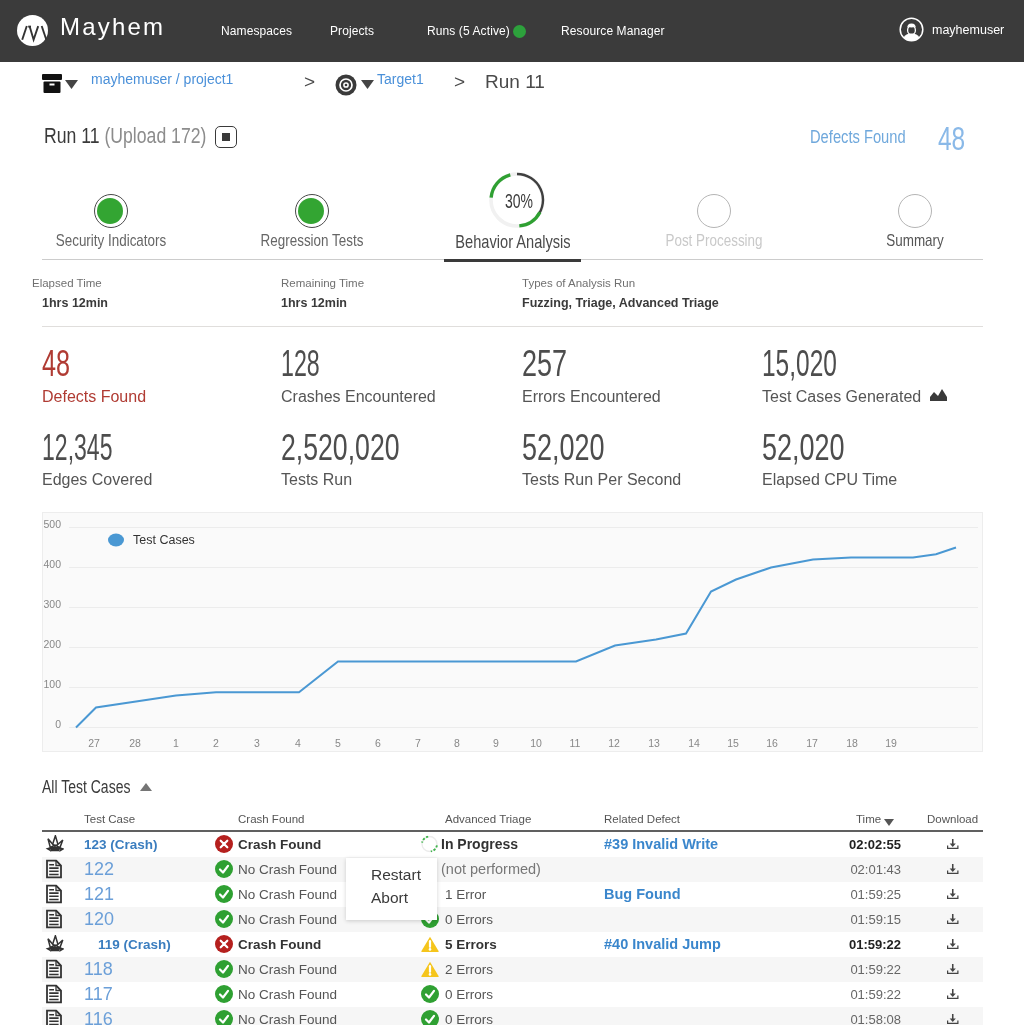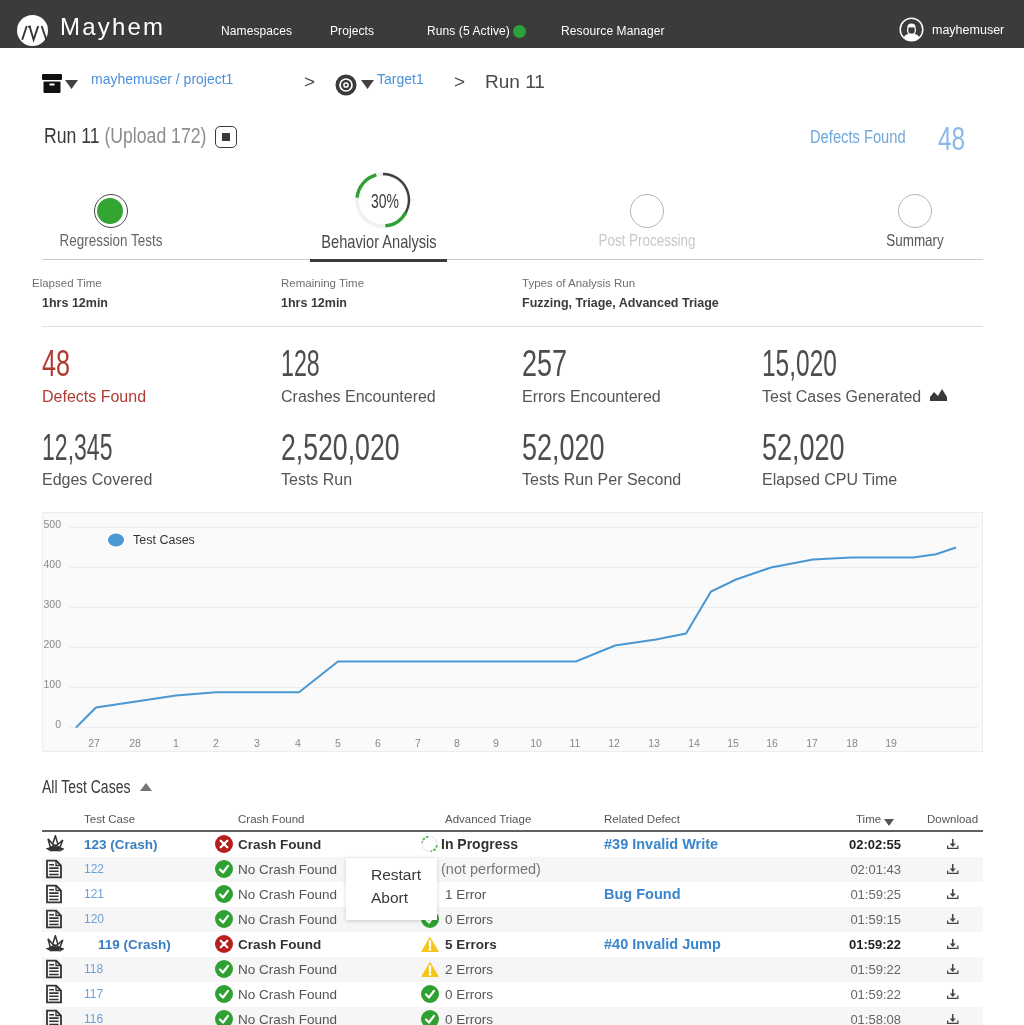--- a/index.html
+++ b/index.html
@@ -1,20 +1,20 @@
 <!DOCTYPE html>
 <html><head>
 <meta charset="utf-8">
 <style>
 * { margin:0; padding:0; box-sizing:border-box; }
 html,body { width:1024px; height:1025px; overflow:hidden; background:#fff;
   font-family:"Liberation Sans", sans-serif; position:relative; }
 .abs { position:absolute; }
 
-.nav { position:absolute; left:0; top:0; width:1024px; height:48px; background:#3b3b3b; color:#fff; }
+.nav { position:absolute; left:0; top:0; width:1024px; height:62px; background:#3b3b3b; color:#fff; }
 .logo-c { position:absolute; left:17px; top:15px; width:31px; height:31px; border-radius:50%; background:#fff; }
 .logo-t { position:absolute; left:60px; top:13px; font-size:24px; letter-spacing:2.2px; color:#fff; font-weight:normal;}
 .navlink { position:absolute; top:24px; font-size:12px; color:#fff; letter-spacing:0.1px;}
 .gdot { position:absolute; width:13px; height:13px; border-radius:50%; background:#2da13c; }
 .usr { position:absolute; top:23px; font-size:12.5px; color:#fff; }
 
 .bc-blue { color:#4a90d9; font-size:14px; }
 .bc-dark { color:#4a4a4a; font-size:19px; }
 .bc-sep { color:#4a4a4a; font-size:19px; }
 
@@ -46,21 +46,21 @@
 .red { color:#b03b33 !important; }
 
 .chart { position:absolute; left:42px; top:512px; width:941px; height:240px; background:#fafafa; border:1px solid #ededed; }
 
 .alltc { position:absolute; left:42px; top:777px; font-size:17px; color:#3a3a3a; }
 .tbl { position:absolute; left:42px; top:810px; width:941px; }
 .thead { position:relative; height:22px; border-bottom:2px solid #606060; font-size:11.5px; color:#555; }
 .trow { position:relative; height:25px; font-size:13.5px; color:#555; }
 .trow.alt { background:#f6f6f6; }
 .cell { position:absolute; top:47%; transform:translateY(-50%); white-space:nowrap; }
-.tc-link { color:#6b9fd8; font-size:12px; }
+.tc-link { color:#6b9fd8; font-size:18px; }
 .tc-link.b { color:#3a7dbf; font-weight:bold; font-size:13.5px;}
 .bold { font-weight:bold; color:#333; }
 .blue-b { color:#3a86cc; font-weight:bold; font-size:14.5px; }
 .gray { color:#777; }
 .time { position:absolute; right:82px; top:47%; transform:translateY(-50%); font-size:13px; color:#666; }
 .time.b { font-weight:bold; color:#222; }
 
 .popup { position:absolute; left:346px; top:858px; width:91px; height:62px; background:#fff; padding-top:5px;
   box-shadow:0 1px 4px rgba(0,0,0,0.18); z-index:5; font-size:15.5px; color:#3a3a3a; }
 .popup div { padding:3px 16px 0 25px; height:23px; }
@@ -116,20 +116,24 @@
 <div class="abs bc-blue" style="left:377px; top:71px;">Target1</div>
 <div class="abs bc-sep" style="left:454px; top:71px;">&gt;</div>
 <div class="abs bc-dark" style="left:485px; top:71px;">Run 11</div>
 
 <div class="title">Run 11 <span class="lt">(Upload 172)</span></div>
 <div class="stopbtn"></div>
 <div class="df-label">Defects Found</div>
 <div class="df-num">48</div>
 
 <div class="stepper">
+  <div class="step">
+      <div class="circ"></div>
+      <div class="lbl">Security Indicators</div>
+    </div>
   <div class="step">
       <div class="circ"></div>
       <div class="lbl">Regression Tests</div>
     </div>
   <div class="step active">
     <svg style="position:absolute;left:50%;top:2px;transform:translateX(-50%) translateX(4px)" width="56" height="56" viewBox="0 0 56 56">
       <circle cx="28" cy="28" r="26" fill="none" stroke="#f1f1f1" stroke-width="3.6"></circle>
       <path d="M28 2 A26 26 0 0 1 47.9 44.7" fill="none" stroke="#3f3f3f" stroke-width="2.4"></path>
       <path d="M21.3 2.9 A26 26 0 0 0 2.1 25.7" fill="none" stroke="#2fa032" stroke-width="3.4"></path>
       <path d="M50.9 40.2 A26 26 0 0 1 30.3 53.9" fill="none" stroke="#2fa032" stroke-width="3.4"></path>

